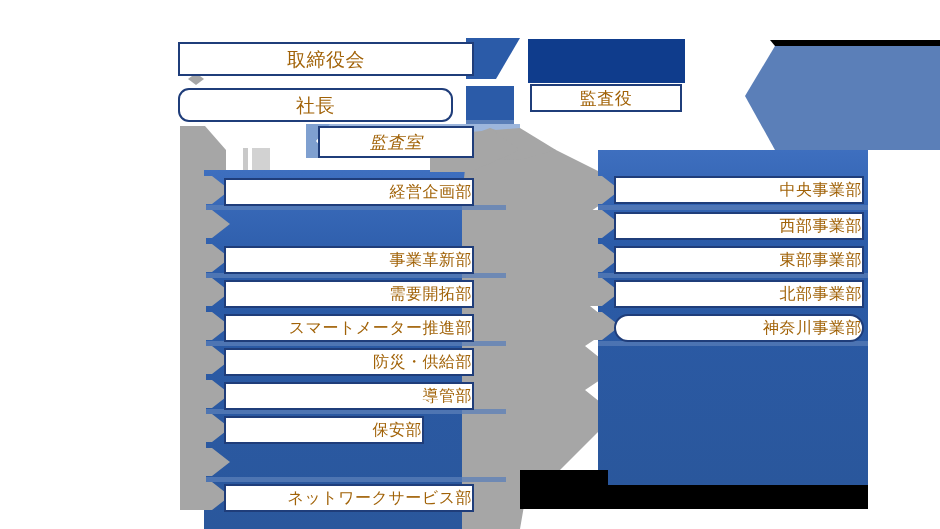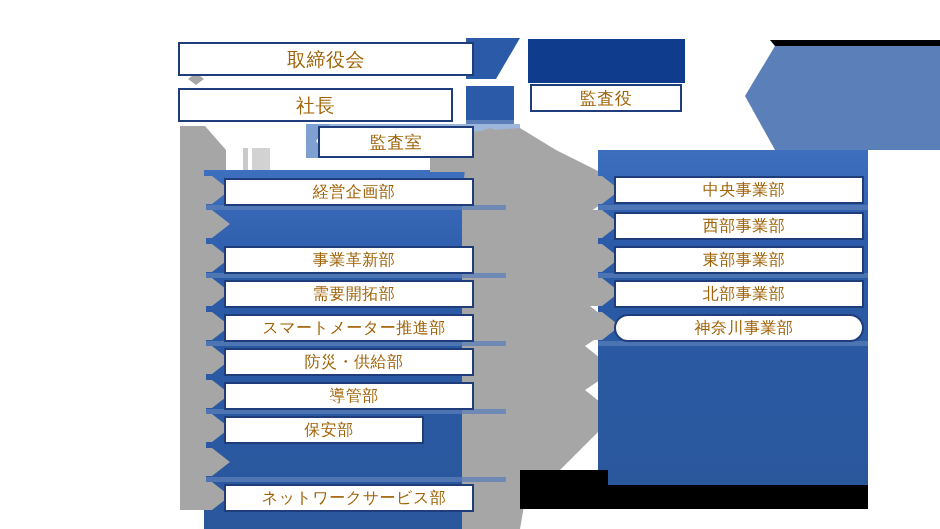--- a/index.html
+++ b/index.html
@@ -23,28 +23,28 @@
     border:2px solid #1F3D7A;
     display:flex;
     align-items:center;
     color:#a16207;
     font-size:17px;
     letter-spacing:.5px;
     white-space:nowrap;
     z-index:5;
   }
   .node.center{justify-content:center;}
-  .node.left{justify-content:center;padding-left:10px;}
+  .node.left{justify-content:flex-end;padding-left:10px;}
   .node .txt{line-height:1;}
 
   
   .top-box{height:34px;font-size:19px;}
 
   
-  .mid-box{height:32px;font-size:17px;}
+  .mid-box{height:32px;font-size:17px;font-style:italic;}
 
   
   .dept{height:28px;font-size:16px;}
 
   
   .aud-box{height:28px;font-size:17px;justify-content:center;}
 </style>
 </head>
 <body>
 
@@ -152,21 +152,21 @@
 
     <g>
       <rect x="520" y="470" width="88" height="39" fill="#000000"></rect>
     </g>
   </svg>
 
   <div class="node center top-box" style="left:178px;top:42px;width:296px;">
     <span class="txt">取締役会</span>
   </div>
 
-  <div class="node center top-box" style="left:178px;top:88px;width:275px;">
+  <div class="node center top-box" style="left:178px;top:88px;width:275px;border-radius:11px;">
     <span class="txt">社長</span>
   </div>
 
   <div class="node center mid-box" style="left:318px;top:126px;width:156px;">
     <span class="txt">監査室</span>
   </div>
 
   <div class="node aud-box" style="left:530px;top:84px;width:152px;">
     <span class="txt">監査役</span>
   </div>

